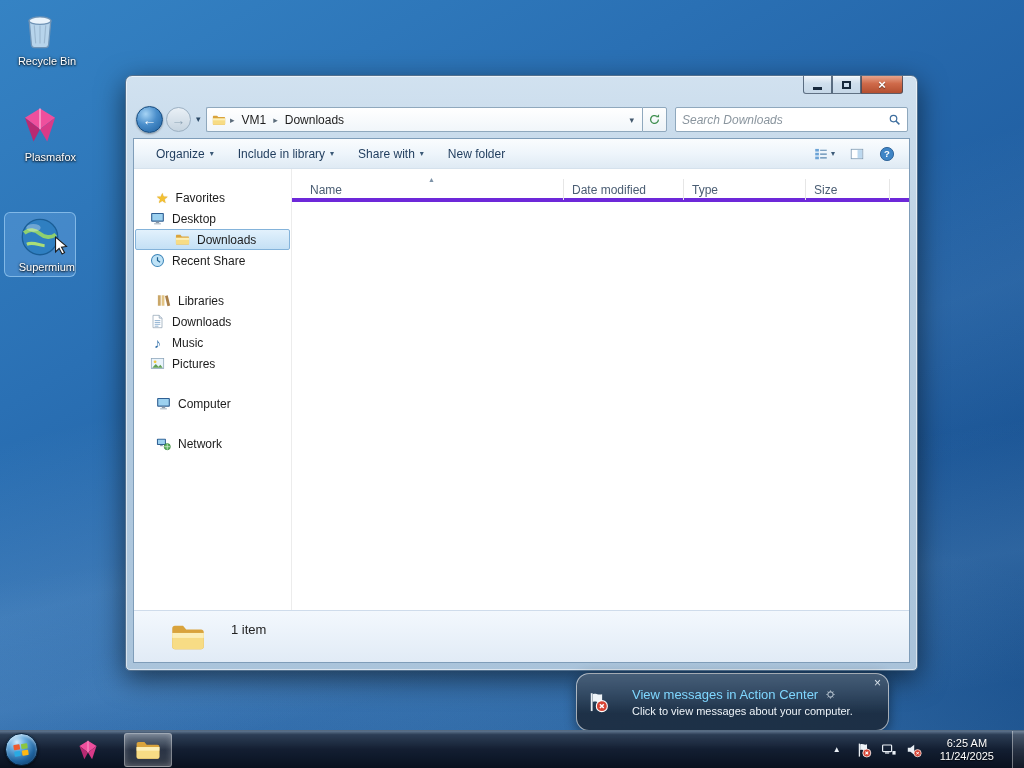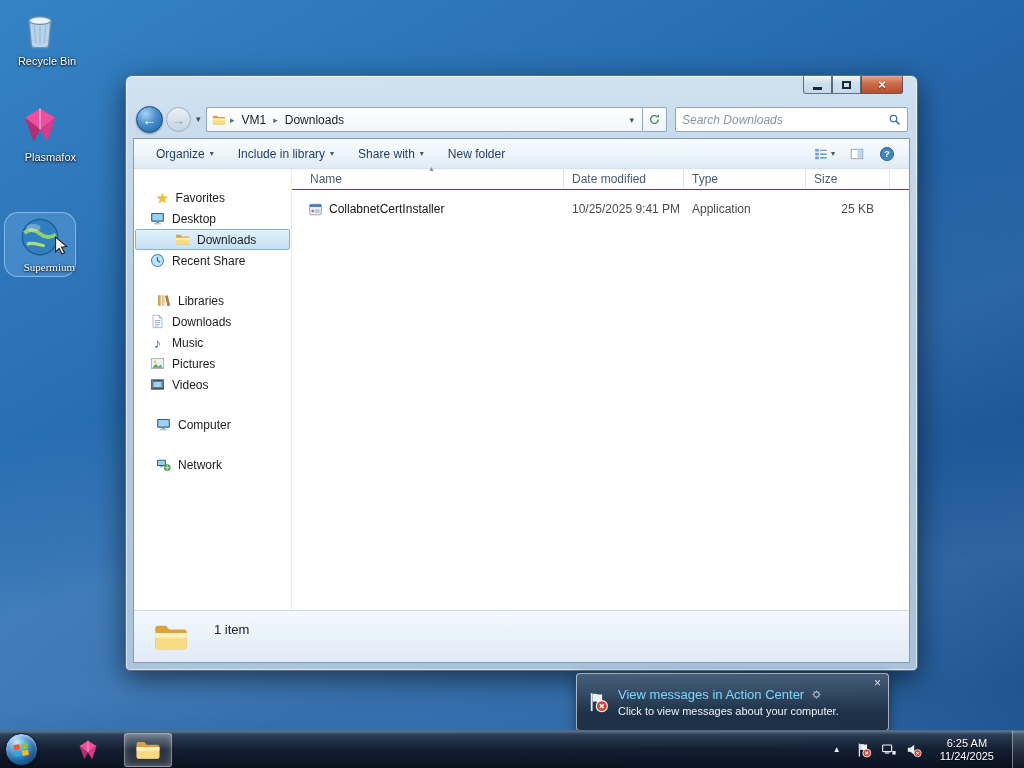--- a/index.html
+++ b/index.html
@@ -15,21 +15,21 @@
   .s1 { left:-160px; top:370px; width:950px; height:380px; transform:rotate(-14deg);
         background:linear-gradient(to bottom, rgba(255,255,255,0) 0%, rgba(190,225,255,0.16) 45%, rgba(255,255,255,0) 90%); }
   .s2 { left:-80px; top:500px; width:1200px; height:260px; transform:rotate(-9deg);
         background:linear-gradient(to bottom, rgba(255,255,255,0) 0%, rgba(170,215,250,0.14) 50%, rgba(255,255,255,0) 100%); }
   .s3 { left:200px; top:250px; width:900px; height:300px; transform:rotate(-18deg);
         background:linear-gradient(to bottom, rgba(255,255,255,0) 0%, rgba(190,230,255,0.08) 50%, rgba(255,255,255,0) 100%); }
 
   .dicon { position:absolute; width:72px; text-align:right; cursor:default; }
   .dicon svg { display:block; margin:0 auto 3px; }
   .dlabel { font-size:11px; line-height:13px; color:#fff; text-shadow:0 1px 2px rgba(0,0,0,0.9), 0 0 3px rgba(0,0,0,0.6); }
-  .dicon.selected { background:rgba(105,165,225,0.40); border:1px solid rgba(150,200,240,0.75); border-radius:14px; padding:3px 0 2px;font-family:Liberation Serif, serif; }
+  .dicon.selected { background:rgba(105,165,225,0.40); border:1px solid rgba(150,200,240,0.75); border-radius:6px; padding:3px 0 2px; }
   .pos-recycle { left:4px; top:6px; }
   .pos-plasmafox { left:4px; top:102px; }
   .pos-supermium { left:4px; top:212px; }
   .mouse-cursor { position:absolute; left:52px; top:236px; width:19px; height:19px; z-index:40; }
 
   
   .window { position:absolute; left:125px; top:75px; width:793px; height:596px;
     background:linear-gradient(180deg, rgba(216,230,242,0.96) 0%, rgba(190,211,229,0.95) 35%, rgba(176,200,221,0.95) 100%);
     border:1px solid #52708e; border-radius:7px 7px 5px 5px;
     box-shadow:0 0 0 1px rgba(255,255,255,0.55) inset, 0 8px 28px rgba(0,0,0,0.55); }
@@ -87,45 +87,45 @@
   .side-section:first-child { margin-top:8px; }
   .side-row { display:flex; align-items:center; gap:7px; height:21px; padding-left:22px;
     font-size:12px; color:#1c1c1c; cursor:default; white-space:nowrap; }
   .side-row.child { padding-left:16px; }
   .side-row.selected { background:linear-gradient(#e2f1fc,#c4e0f5); border:1px solid #84b3da;
     border-radius:2px; margin:0 1px; padding-left:39px; }
   .star-glyph { font-size:14px; color:#f3c032; line-height:1; text-shadow:0 0 1px #c89420; }
   .note-glyph { font-size:14px; color:#2e6da8; line-height:1; width:15px; text-align:center; }
 
   .filearea { flex:1; position:relative; }
-  .col-headers { display:flex; height:21px; margin-top:0; align-items:flex-end; border-bottom:1px solid #6d28d9; }
+  .col-headers { display:flex; height:21px; margin-top:12px; align-items:center; border-bottom:4px solid #6d28d9; }
   .col-h { height:21px; display:flex; align-items:center; font-size:12px; color:#4a5d73;
     border-right:1px solid #e6e6e6; position:relative; cursor:default; }
   .col-name { width:272px; padding-left:18px; }
   .col-date { width:120px; padding-left:8px; }
   .col-type { width:122px; padding-left:8px; }
   .col-size { width:84px; padding-left:8px; }
   .sort-arrow { position:absolute; left:136px; top:-3px; font-size:7px; color:#7d93a8; }
 
   .file-row { display:flex; align-items:center; height:22px; margin-top:8px; font-size:12px; cursor:default; }
   .cell { overflow:hidden; white-space:nowrap; }
   .cell-name { width:272px; display:flex; align-items:center; gap:6px; padding-left:16px; color:#141414; }
   .cell-date { width:120px; padding-left:8px; color:#4c4c4c; }
   .cell-type { width:122px; padding-left:8px; color:#4c4c4c; }
   .cell-size { width:84px; padding-right:16px; text-align:right; color:#4c4c4c; }
 
-  .statusbar { flex:0 0 52px; display:flex; align-items:center; gap:22px; padding-left:16px;
+  .statusbar { flex:0 0 52px; display:flex; align-items:center; gap:22px; padding-left:33px;
     border-top:1px solid #cfdceb; background:linear-gradient(#f3f8fd,#e1ebf6); }
   .status-count { font-size:13px; color:#222; margin-top:-14px; }
 
   
   .balloon { position:absolute; left:576px; top:673px; width:313px; height:58px; z-index:30;
     background:linear-gradient(rgba(80,100,122,0.80), rgba(28,44,63,0.92) 70%);
-    border:1px solid rgba(255,255,255,0.6); border-radius:4px;
-    box-shadow:0 3px 12px rgba(0,0,0,0.45); display:flex; align-items:center; gap:9px; padding:6px 10px; }
+    border:1px solid rgba(255,255,255,0.6); border-radius:13px;
+    box-shadow:0 3px 12px rgba(0,0,0,0.45); display:flex; align-items:center; gap:23px; padding:6px 10px; }
   .balloon-textcol { flex:1; }
   .balloon-titlerow { display:flex; align-items:center; gap:6px; }
   .balloon-title { color:#7fd7ff; font-size:13px; }
   .balloon-body { color:#edf3f8; font-size:11px; margin-top:3px; }
   .balloon-close { position:absolute; right:7px; top:3px; color:#d7e1ea; font-size:12px; line-height:1; cursor:default; }
 
   
   .taskbar { position:absolute; left:0; right:0; bottom:0; height:38px; z-index:50; display:flex; align-items:center;
     background:linear-gradient(180deg, rgba(96,116,140,0.95) 0%, rgba(44,60,82,0.96) 10%, rgba(18,28,46,0.97) 50%, rgba(8,15,28,0.98) 100%);
     border-top:1px solid rgba(150,180,210,0.55); }
@@ -444,26 +444,20 @@
           <div class="side-row child">
             <span class="note-glyph">♪</span>
             <span>Music</span>
           </div>
           <div class="side-row child">
             <svg class="ic15">
                 <use href="#i-pic"></use>
               </svg>
             <span>Pictures</span>
           </div>
-          <div class="side-row child">
-            <svg class="ic15">
-                <use href="#i-video"></use>
-              </svg>
-            <span>Videos</span>
-          </div>
         </div>
 
         <div class="side-section">
           <div class="side-row">
             <svg class="ic15">
                 <use href="#i-monitor"></use>
               </svg>
             <span>Computer</span>
           </div>
         </div>
@@ -488,31 +482,20 @@
             <span>Date modified</span>
           </div>
           <div class="col-h col-type">
             <span>Type</span>
           </div>
           <div class="col-h col-size">
             <span>Size</span>
           </div>
         </div>
 
-        <div class="file-row">
-          <div class="cell cell-name">
-            <svg class="ic15">
-                <use href="#i-app"></use>
-              </svg>
-            <span>CollabnetCertInstaller</span>
-          </div>
-          <div class="cell cell-date">10/25/2025 9:41 PM</div>
-          <div class="cell cell-type">Application</div>
-          <div class="cell cell-size">25 KB</div>
-        </div>
       </div>
     </div>
 
     <div class="statusbar">
       <svg class="ic40">
           <use href="#i-folder"></use>
         </svg>
       <span class="status-count">1 item</span>
     </div>
 

